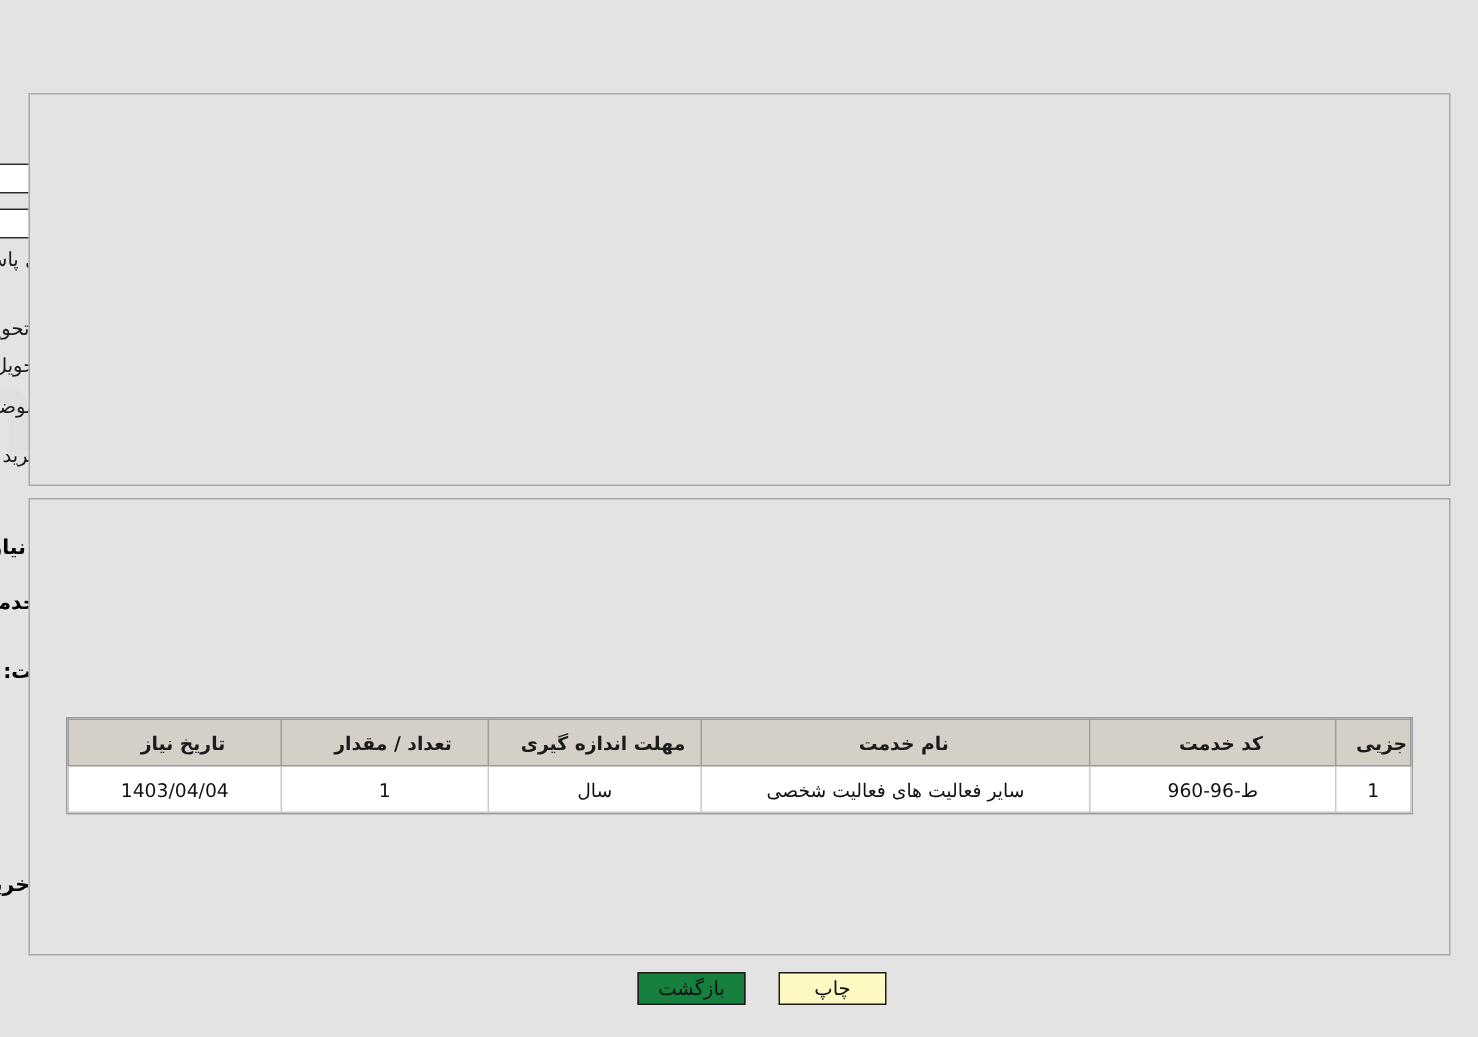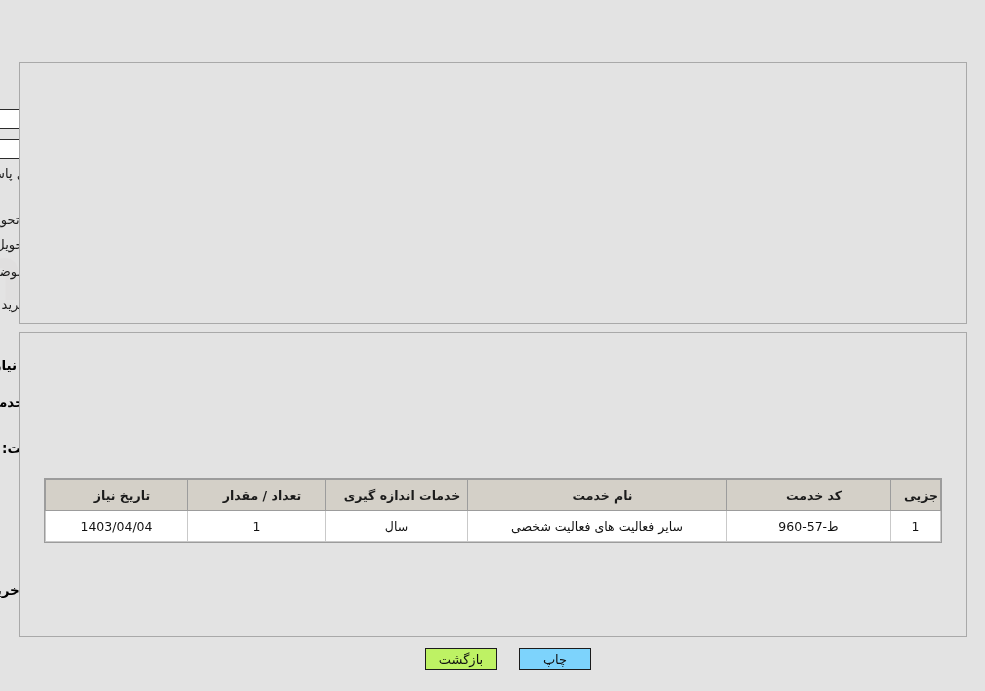--- a/index.html
+++ b/index.html
@@ -212,22 +212,22 @@
     border: 1px solid #1b1b1b;
     box-sizing: border-box;
     font-size: 13px;
     display: flex;
     align-items: center;
     justify-content: center;
     color: #111;
     cursor: pointer;
     z-index: 3;
   }
-  .btn.print  { background: #7dd3fc; }
-  .btn.back   { background: #bef264; }
+  .btn.print  { background: #fef9c3; }
+  .btn.back   { background: #15803d; }
 </style>
 </head>
 <body>
 
 <div id="page">
 
   <svg class="watermark" viewBox="0 0 985 691" xmlns="http://www.w3.org/2000/svg">
     <g opacity="0.2">
       <path d="M150 210 L215 210 L215 270 L183 305 L150 270 Z" fill="none" stroke="#c8b9b9" stroke-width="9"></path>
       <path d="M168 222 L200 222 L200 262 L184 280 L168 262 Z" fill="none" stroke="#c8b9b9" stroke-width="7"></path>
@@ -304,29 +304,29 @@
   <span class="lbl bold" style="right:900px; top:440px; font-size:13.5px;">گروه خدمت:</span>
   <div class="fld right" style="right:172px; top:436px; width:648px; height:22px;">سایر فعالیت‌های خدماتی</div>
 
   <div class="tblwrap">
     <table class="grid">
       <thead>
         <tr>
           <th style="width:36px;">جزیی</th>
           <th style="width:150px;">کد خدمت</th>
           <th>نام خدمت</th>
-          <th style="width:128px;">خدمات اندازه گیری</th>
+          <th style="width:128px;">مهلت اندازه گیری</th>
           <th style="width:124px;margin-left:18px;">تعداد / مقدار</th>
           <th style="width:128px;">تاریخ نیاز</th>
         </tr>
       </thead>
       <tbody>
         <tr>
           <td>1</td>
-          <td>ط-57-960</td>
+          <td>ط-96-960</td>
           <td>سایر فعالیت های فعالیت شخصی</td>
           <td>سال</td>
           <td>1</td>
           <td>1403/04/04</td>
         </tr>
       </tbody>
     </table>
   </div>
 
   <span class="lbl bold" style="right:900px; top:582px; font-size:13.5px;">توضیحات خریدار:</span>

